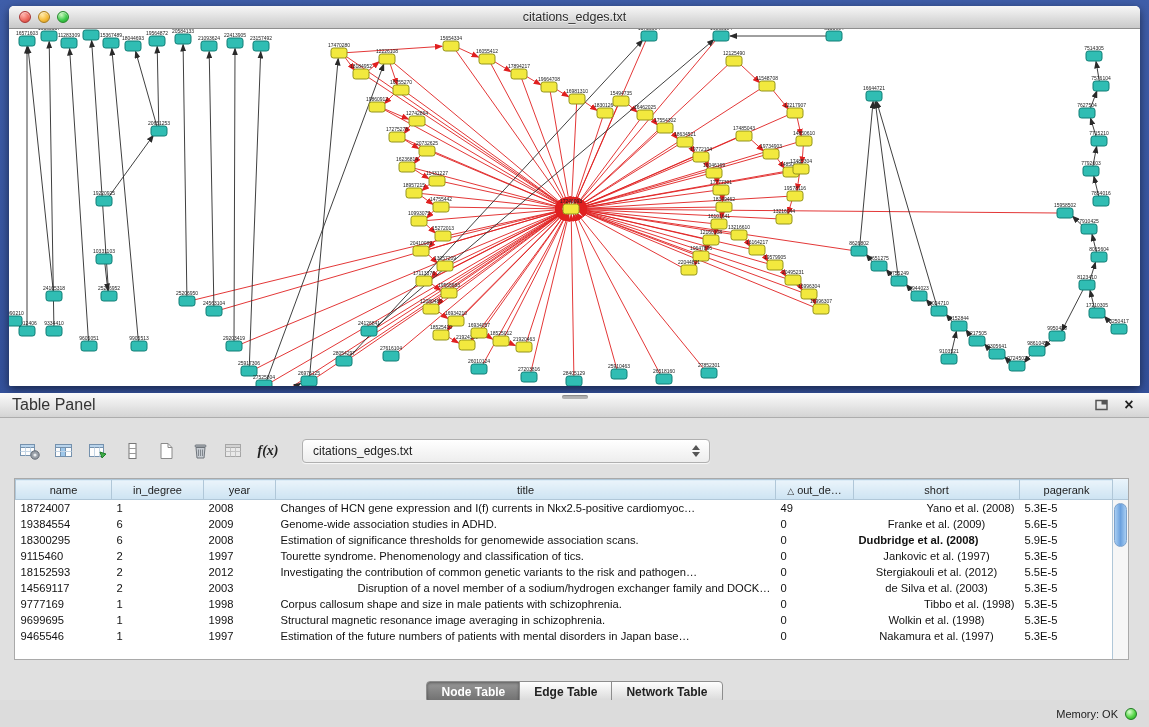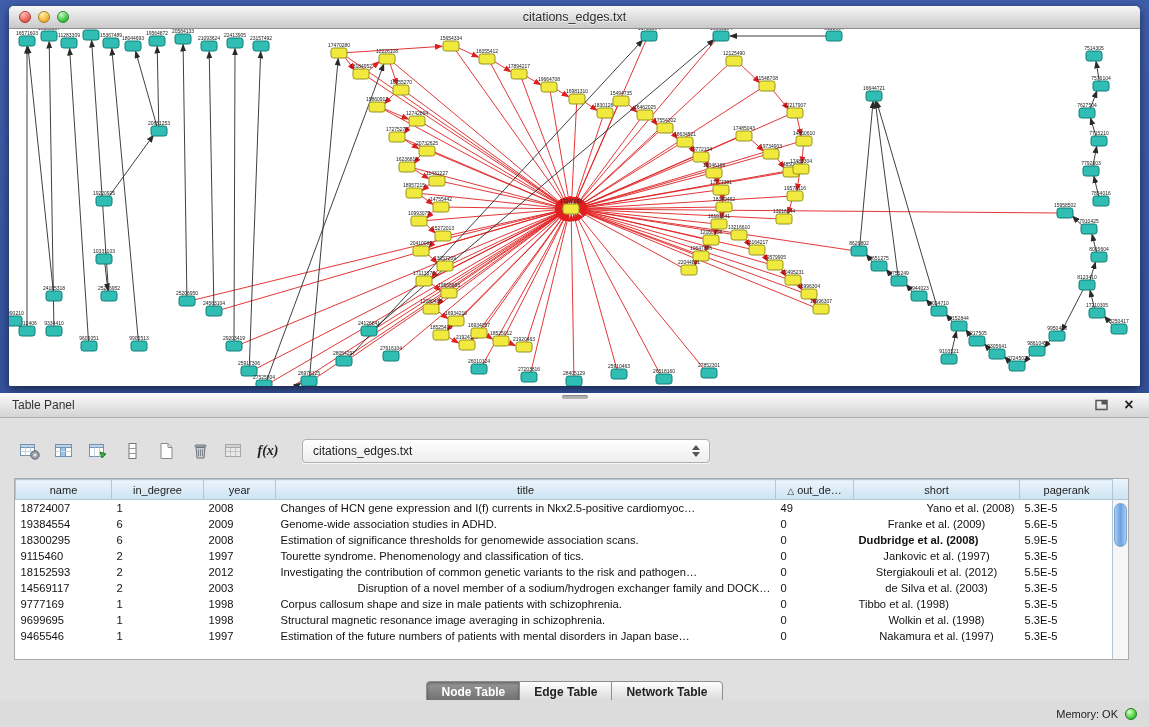--- a/index.html
+++ b/index.html
@@ -25,21 +25,21 @@
   .light.green{background:radial-gradient(circle at 35% 30%,#c9f7bd,#3ecb4c 55%,#1f9a2c);border:1px solid #268a2b;box-sizing:border-box;}
   .canvas{flex:1;position:relative;overflow:hidden;background:#fff;border-radius:0 0 2px 2px;}
   .canvas svg{position:absolute;inset:0;}
   .nlabel{font:5px "Liberation Sans",sans-serif;fill:#222;}
   
   .table-panel{position:absolute;top:393px;left:0;width:1149px;height:334px;background:#e0e0e0;}
   .grip{position:absolute;top:2px;left:50%;margin-left:-13px;width:26px;height:4px;
     border-radius:2px;background:#b2b2b2;box-shadow:inset 0 1px 1px rgba(0,0,0,.25);}
   .panel-header{height:24px;background:linear-gradient(#fbfbfb,#d4d4d4);
     border-bottom:1px solid #adadad;display:flex;align-items:center;padding:0 12px;gap:12px;}
-  .panel-title{font-size:12px;color:#333;}
+  .panel-title{font-size:16px;color:#333;}
   .spacer{flex:1;}
   .float-btn,.close-btn{display:flex;align-items:center;justify-content:center;cursor:default;}
   .close-btn{font-size:16px;font-weight:bold;color:#222;line-height:1;width:16px;}
   .panel-body{position:absolute;top:25px;left:0;right:0;bottom:27px;}
   .toolbar{display:flex;align-items:center;gap:6px;margin:20px 0 14px 16px;height:26px;}
   .tool-btn{width:28px;height:26px;display:flex;align-items:center;justify-content:center;
     background:transparent;border:none;padding:0;}
   .fx{font-family:"Liberation Serif",serif;font-style:italic;font-weight:bold;font-size:14px;color:#222;}
   .dropdown{width:390px;height:22px;margin-left:14px;background:linear-gradient(#ffffff,#ededed);
     border:1px solid #b0b0b0;border-radius:4px;display:flex;align-items:center;
@@ -945,21 +945,21 @@
                 <td style="text-align: left;">0</td>
                 <td style="text-align: center;">de Silva et al. (2003)</td>
                 <td style="text-align: left;">5.3E-5</td>
               </tr>
               <tr>
                 <td style="text-align: left;">9777169</td>
                 <td style="text-align: left;">1</td>
                 <td style="text-align: left;">1998</td>
                 <td style="text-align: left;">Corpus callosum shape and size in male patients with schizophrenia.</td>
                 <td style="text-align: left;">0</td>
-                <td style="text-align: left;">Tibbo et al. (1998)</td>
+                <td style="text-align: right;">Tibbo et al. (1998)</td>
                 <td style="text-align: left;">5.3E-5</td>
               </tr>
               <tr>
                 <td style="text-align: left;">9699695</td>
                 <td style="text-align: left;">1</td>
                 <td style="text-align: left;">1998</td>
                 <td style="text-align: left;">Structural magnetic resonance image averaging in schizophrenia.</td>
                 <td style="text-align: left;">0</td>
                 <td style="text-align: center;">Wolkin et al. (1998)</td>
                 <td style="text-align: left;">5.3E-5</td>

